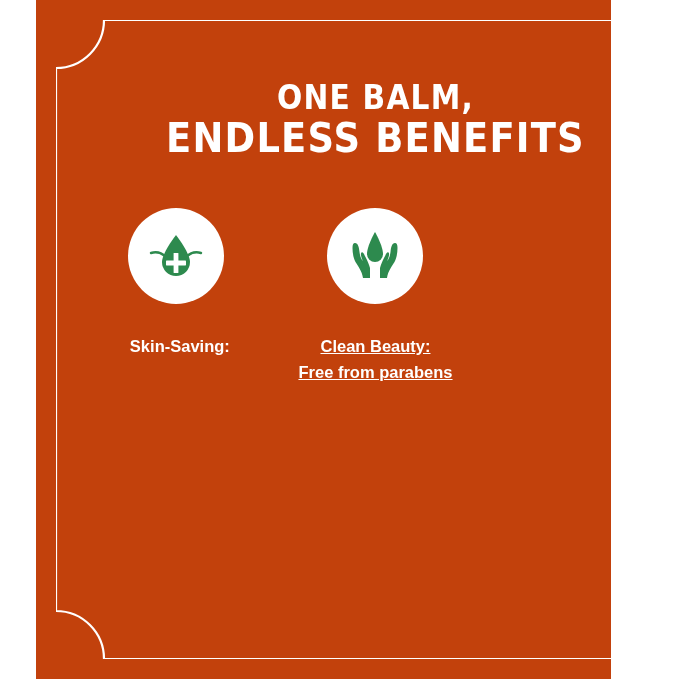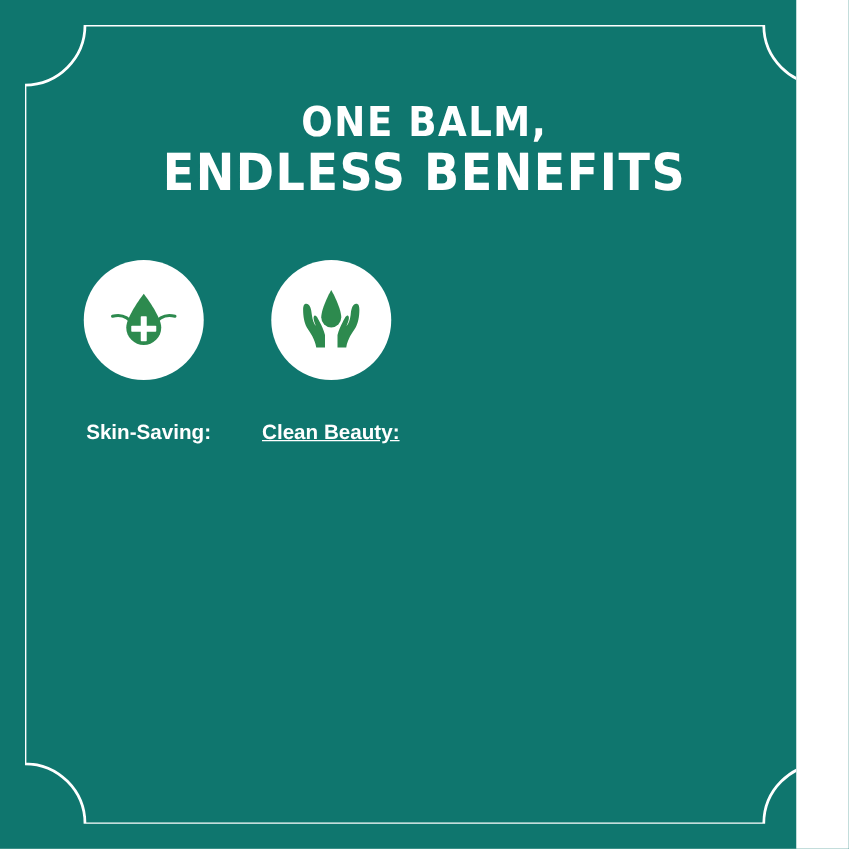--- a/index.html
+++ b/index.html
@@ -9,24 +9,25 @@
   body {
     width: 679px;
     height: 679px;
     overflow: hidden;
     font-family: "Liberation Sans", sans-serif;
     background: #ffffff;
   }
 
   #poster {
     position: relative;
-    width: 637px;
+    width: 575px;
     height: 679px;
-    background: #0f766e;
+    background: #c2410c;
     overflow: hidden;
+    margin-left: 36px;
   }
 
   
   .frame {
     position: absolute;
     left: 20px;
     top: 20px;
     width: 639px;
     height: 639px;
     pointer-events: none;
@@ -55,21 +56,21 @@
   .headline .line1 { display: block; font-size: 33px; }
   .headline .line2 { display: block; font-size: 41px; }
 
   
   .grid {
     position: absolute;
     left: 40px;
     top: 208px;
     width: 599px;
     display: grid;
-    grid-template-columns: 1fr 1fr 1fr 1fr;
+    grid-template-columns: 1fr 1fr 1fr;
     grid-template-rows: 215px 215px;
   }
   .cell {
     position: relative;
     display: flex;
     flex-direction: column;
     align-items: center;
   }
 
   .badge {
@@ -155,19 +156,20 @@
 
             <path d="M 50,17 C 47,17 46,21 45.5,26 C 45,30 44,33 42,35
                      C 43.5,32 45,27.5 43.5,26.5 C 42,25.5 40.5,29 39,32
                      C 37.5,35 36,38 35,42 L 35,52 L 42,52
                      C 43,45 47,40 49.5,36 C 51.5,32.6 52.5,27 52.5,22 C 52.5,18.6 51.8,17 50,17 Z" fill="#2d8a4e"></path>
           </svg>
         </span>
       </div>
       <div class="caption">
         <span>Clean Beauty:</span>
+        <span class="sub">Free from parabens</span>
       </div>
     </div>
 
 
 
   </div>
 </div>
 
 </body></html>

